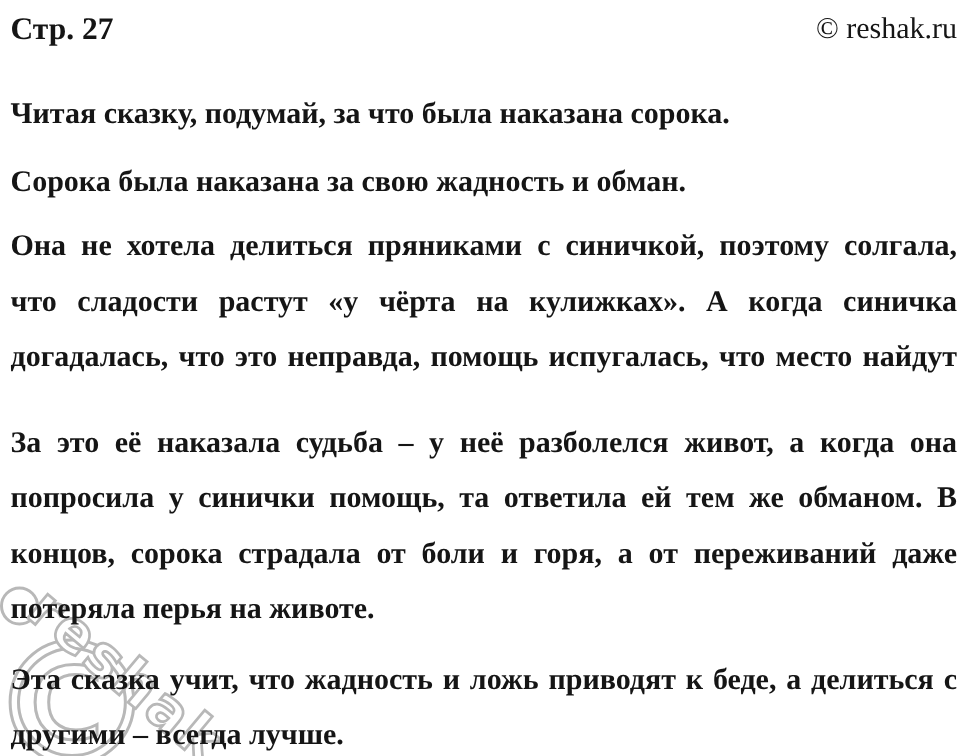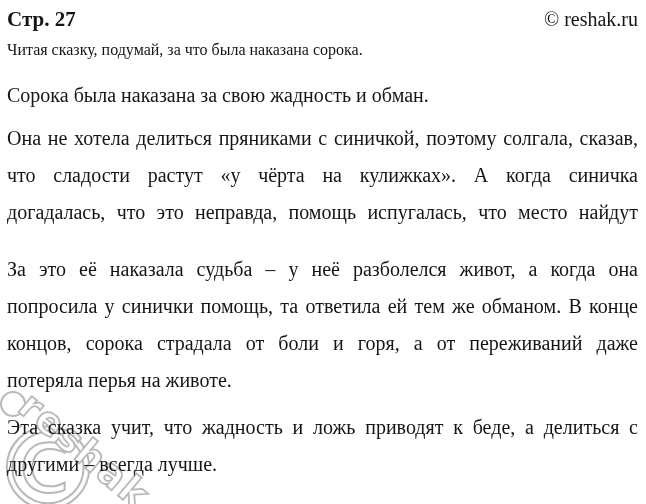--- a/index.html
+++ b/index.html
@@ -28,26 +28,26 @@
     font-weight: bold;
     font-size: 21px;
     line-height: 24px;
   }
   .credit {
     font-size: 20px;
     line-height: 24px;
     margin-top: 28px;
   }
   .heading {
-    margin-top: 6px;
-    font-weight: normal;
-    font-size: 16px;
+    margin-top: 32px;
+    font-weight: bold;
+    font-size: 20px;
     line-height: 26px;
   }
-  .para { margin: 0; }
+  .para { margin: 0; font-weight: bold; }
   .para.p1 { margin-top: 14px; }
   .para.p2 { margin-top: 6px; }
   .para.p3 { margin-top: 20px; }
   .para.p4 { margin-top: 10px; }
   .line {
     font-size: 20px;
     line-height: 37px;
     height: 37px;
     overflow: hidden;
     white-space: normal;

